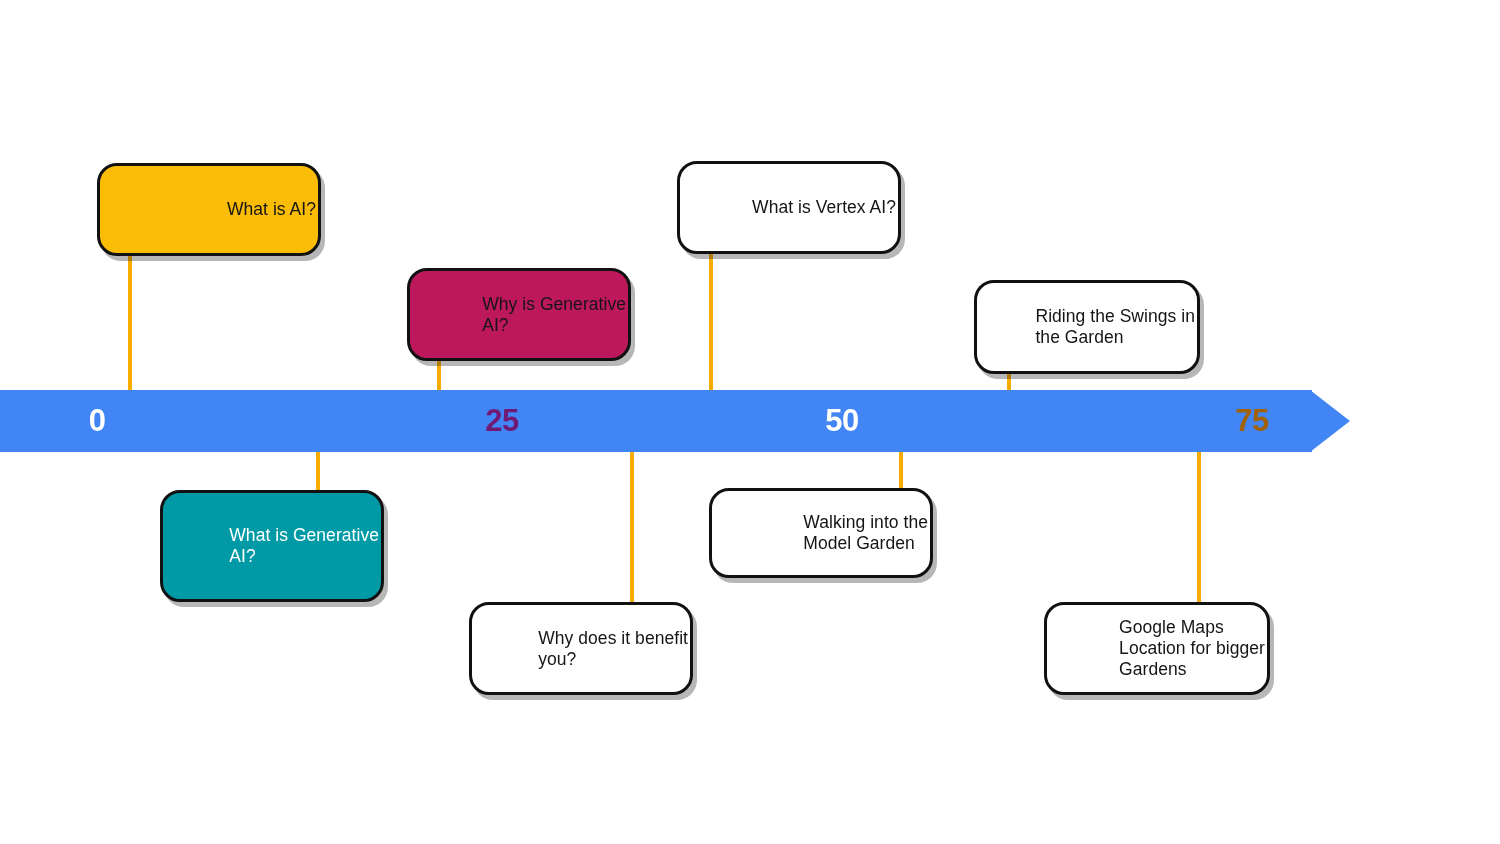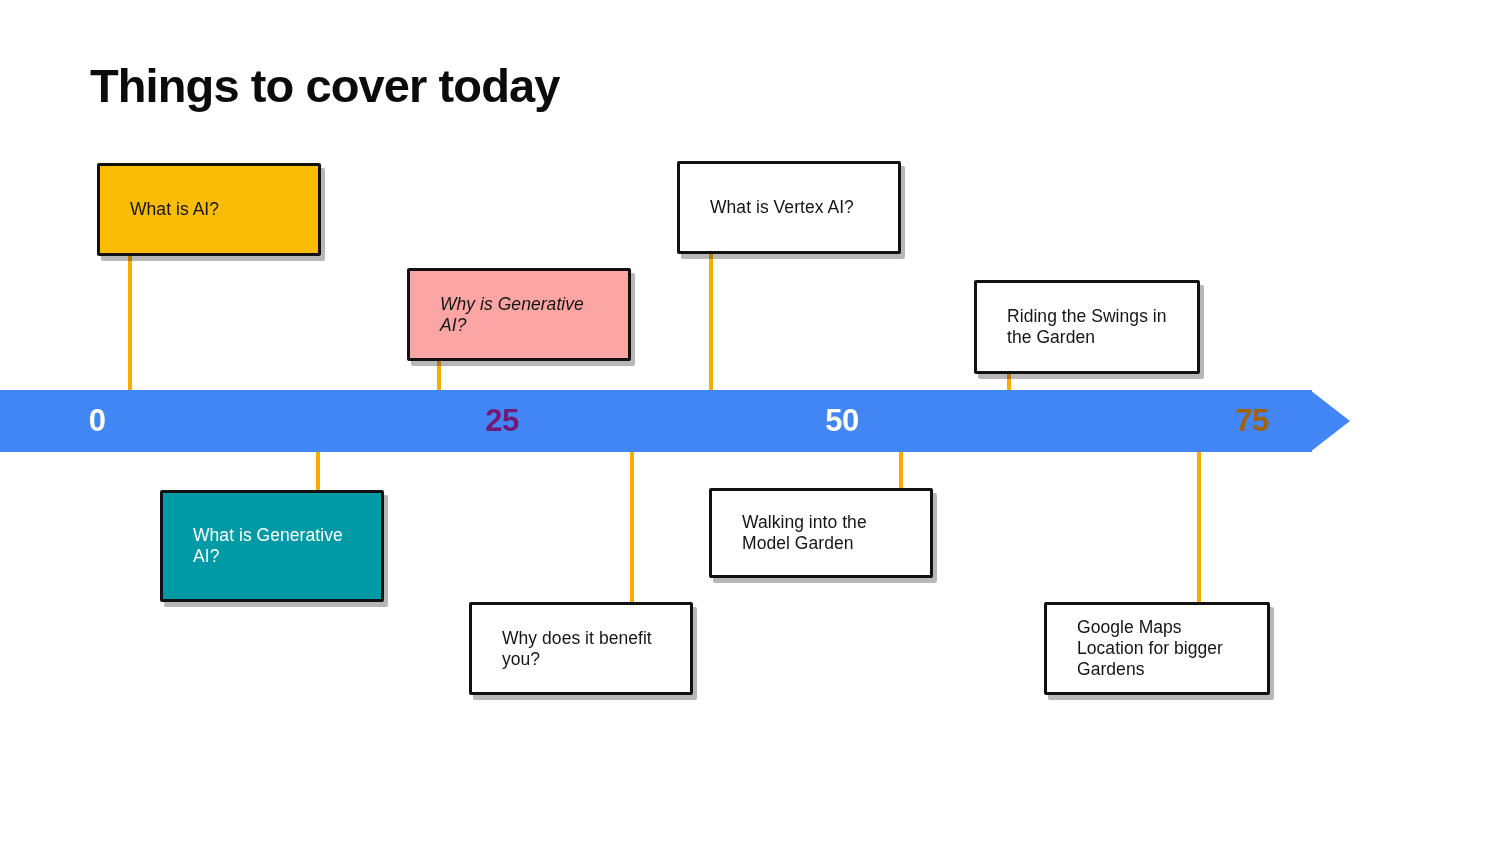--- a/index.html
+++ b/index.html
@@ -71,45 +71,45 @@
     width: 4px;
     background: #f9ab00;
     transform: translateX(-50%);
   }
 
   
   .card {
     position: absolute;
     box-sizing: border-box;
     border: 3px solid #111111;
-    border-radius: 2px;
+    border-radius: 20px;
     background: #ffffff;
     box-shadow: 4px 5px 0 rgba(17,17,17,0.30);
     display: flex;
     align-items: center;
-    padding: 0 30px;
+    padding: 0 2px;
+    justify-content: flex-end;
   }
   .card-text {
     font-size: 17.5px;
     line-height: 21px;
     color: #151515;
     font-weight: 400;
     letter-spacing: 0.05px;
     white-space: pre-line;
   }
   .card.amber  { background: #fabc05; }
   .card.teal   { background: #009aa6; }
   .card.teal .card-text { color: #ffffff; }
 </style>
 </head>
 <body>
 
 <div id="slide">
 
-  <div id="slide-title">Things to cover today</div>
 
   <div id="connector-layer">
       <div class="connector" style="left: 130px; top: 256px; height: 134px; background: rgb(249, 171, 0);"></div>
       <div class="connector" style="left: 318px; top: 452px; height: 40px; background: rgb(249, 171, 0);"></div>
       <div class="connector" style="left: 439px; top: 361px; height: 29px; background: rgb(249, 171, 0);"></div>
       <div class="connector" style="left: 632px; top: 452px; height: 152px; background: rgb(249, 171, 0);"></div>
       <div class="connector" style="left: 711px; top: 254px; height: 136px; background: rgb(249, 171, 0);"></div>
       <div class="connector" style="left: 901px; top: 452px; height: 38px; background: rgb(249, 171, 0);"></div>
       <div class="connector" style="left: 1009px; top: 360px; height: 30px; background: rgb(249, 171, 0);"></div>
       <div class="connector" style="left: 1199px; top: 452px; height: 152px; background: rgb(249, 171, 0);"></div>
@@ -126,21 +126,21 @@
     </div>
 
   <div id="card-layer">
       <div class="card amber" style="left: 97px; top: 163px; width: 224px; height: 93px; background: rgb(250, 188, 5);">
         <span class="card-text" style="color: rgb(21, 21, 21);">What is AI?</span>
       </div>
       <div class="card teal" style="left: 130px; top: 490px; width: 224px; height: 112px; background: rgb(0, 154, 166); margin-left: 30px;">
         <span class="card-text" style="color: rgb(255, 255, 255);">What is Generative
 AI?</span>
       </div>
-      <div class="card" style="left: 407px; top: 268px; width: 224px; height: 93px; background: #fca5a5; font-style: italic;">
+      <div class="card" style="left: 407px; top: 268px; width: 224px; height: 93px; background: #be185d;">
         <span class="card-text" style="color: rgb(21, 21, 21);">Why is Generative
 AI?</span>
       </div>
       <div class="card" style="left: 435px; top: 602px; width: 224px; height: 93px; background: rgb(255, 255, 255); margin-left: 34px;">
         <span class="card-text" style="color: rgb(21, 21, 21);">Why does it benefit
 you?</span>
       </div>
       <div class="card" style="left: 677px; top: 161px; width: 224px; height: 93px; background: rgb(255, 255, 255);">
         <span class="card-text" style="color: rgb(21, 21, 21);">What is Vertex AI?</span>
       </div>

